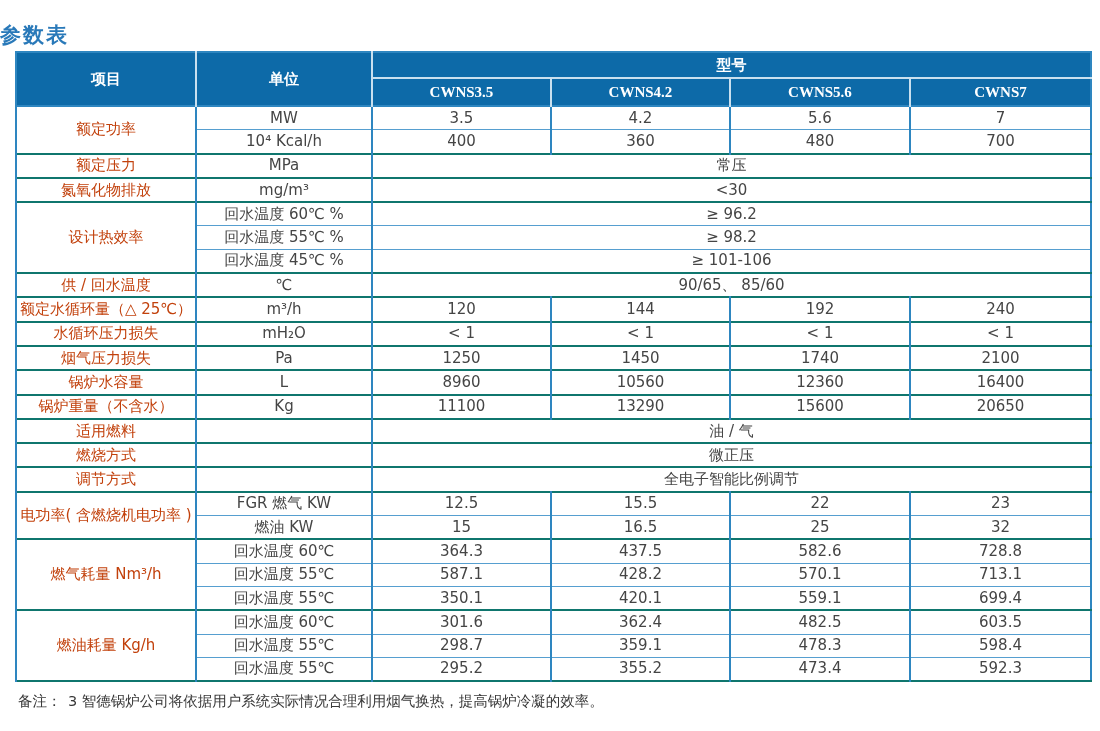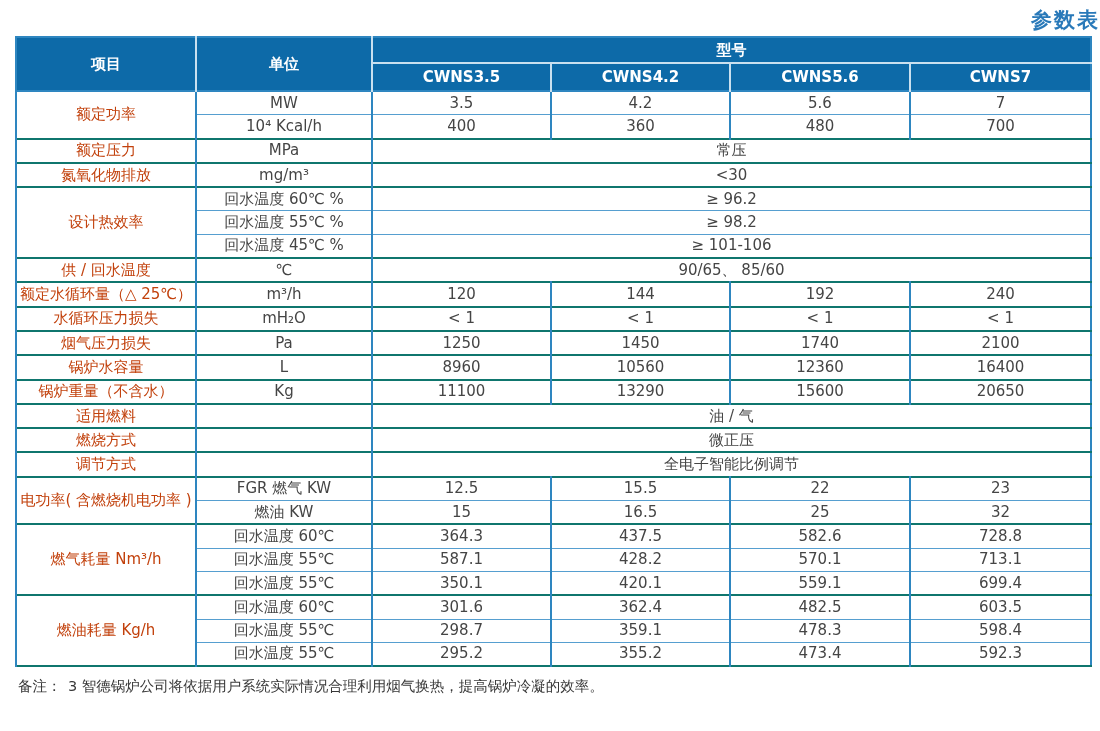--- a/index.html
+++ b/index.html
@@ -2,37 +2,37 @@
 <html><head>
 <meta charset="utf-8">
 <style>
   html,body { margin:0; padding:0; }
   body {
     width:1100px; height:731px; background:#ffffff;
     font-family:"DejaVu Sans","Liberation Sans",sans-serif;
     color:#3f3f3f; overflow:hidden;
   }
   .page-title {
-    text-align:right; font-size:21px; font-weight:bold;
-    color:#2979b9; letter-spacing:2px; padding-top:6px; height:30px;
+    text-align:left; font-size:21px; font-weight:bold;
+    color:#2979b9; letter-spacing:2px; padding-top:21px; height:30px;
   }
   table.ptable {
     border-collapse:collapse; table-layout:fixed;
     width:1075px; margin-left:15px;
     border:2px solid #2e86c0;
   }
   .ptable th, .ptable td {
     padding:0; text-align:center; overflow:hidden; white-space:nowrap;
   }
   
   .ptable thead th {
     background:#0d6aa8; color:#ffffff; font-weight:bold; font-size:15px;
   }
   .ptable thead tr.top-row th { height:24px; }
-  .ptable thead tr.model-row th { height:26px; }
+  .ptable thead tr.model-row th { height:26px;font-family:Liberation Serif, serif; }
   .ptable thead th.hdiv { border-left:2px solid #c9e0ef; }
   .ptable thead tr.model-row th { border-top:2px solid #c9e0ef; }
   .ptable thead tr.model-row { border-bottom:2px solid #2e86c0; }
   
   .ptable tbody td {
     height:22.3px; font-size:15px; line-height:1;
     border-left:2px solid #2e86c0; color:#454545;
   }
   .ptable tbody tr { border-bottom:2px solid #0f766e; }
   .ptable tbody tr.tn { border-bottom:1px solid #569fd0; }

